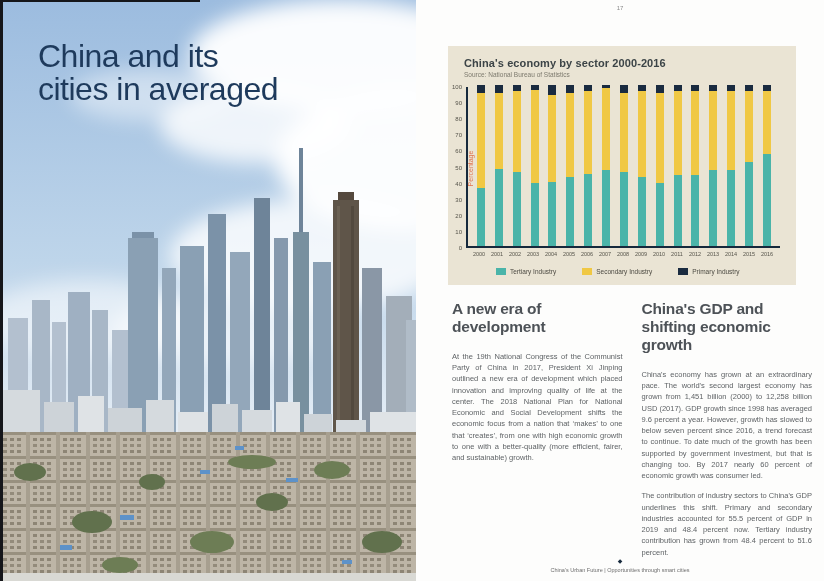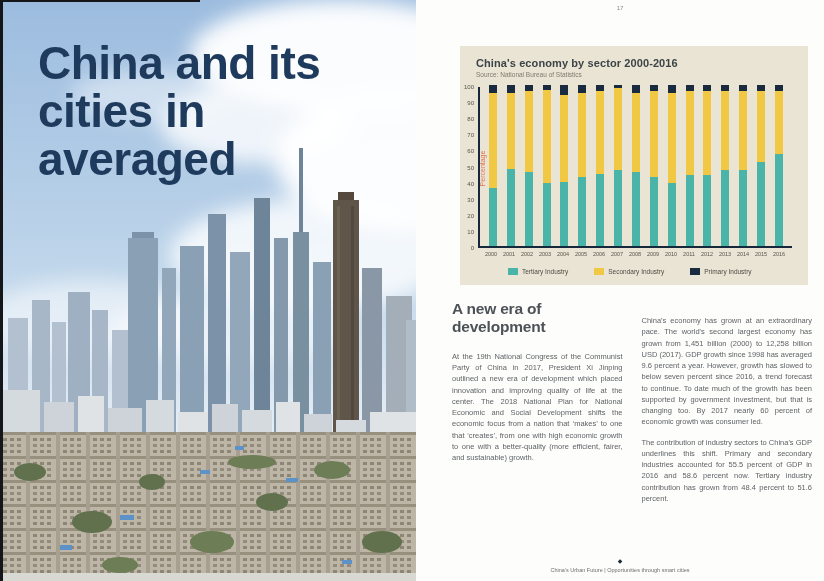--- a/index.html
+++ b/index.html
@@ -7,29 +7,29 @@
   body { font-family:"Liberation Sans", sans-serif; }
   #stage { position:relative; width:824px; height:581px; background:#fdfdfc; overflow:hidden; }
 
   
   #photo-page { position:absolute; left:0; top:0; width:416px; height:581px; overflow:hidden; }
   #photo-page svg { display:block; }
   #frame-left { position:absolute; left:0; top:0; width:3px; height:581px; background:#15161a; z-index:9; }
   #frame-top { position:absolute; left:0; top:0; width:200px; height:2px; background:#15161a; z-index:9; }
 
   #hero-text { position:absolute; left:38px; top:40px; width:340px; z-index:5; }
-  #hero-title { font-size:46px; line-height:1.04; font-weight:bold; color:#1e3a5c; letter-spacing:-0.5px; }
+  #hero-title { font-size:32px; line-height:1.04; font-weight:normal; color:#1e3a5c; letter-spacing:-0.5px; }
   #hero-sub { margin-top:14px; width:212px; font-size:12.5px; line-height:1.26; font-weight:bold; color:#20405f; }
 
   
   #right-page { position:absolute; left:416px; top:0; width:408px; height:581px; background:#fdfdfc; }
   #page-number { position:absolute; left:0; right:0; top:5px; text-align:center; font-size:6px; color:#8a8a8a; }
 
   
-  #chart-panel { position:absolute; left:44px; top:46px; width:348px; height:239px; background:#eae4d4; padding:11px 16px 8px 16px; }
+  #chart-panel { position:absolute; left:32px; top:46px; width:348px; height:239px; background:#eae4d4; padding:11px 16px 8px 16px; }
   #chart-title { font-size:11px; font-weight:bold; color:#3c4447; letter-spacing:0.1px; }
   #chart-source { font-size:6.5px; color:#7d7a6e; margin-top:2px; }
   #chart-plot { display:flex; margin-top:9px; }
   #chart-ylabel { width:12px; position:relative; }
   #chart-ylabel span { position:absolute; left:-24px; top:78px; transform:rotate(-90deg); transform-origin:center; font-size:7px; color:#e0734f; display:block; width:60px; text-align:center; }
   #y-axis { position:relative; width:20px; height:161px; }
   .ytick { position:absolute; right:4px; font-size:6px; color:#55534a; line-height:1; }
   #plot-wrap { flex:1; display:flex; flex-direction:column; }
   #bars { height:161px; border-left:2px solid #16293c; border-bottom:2px solid #16293c; display:flex; justify-content:space-around; align-items:flex-end; padding:0 4px; }
   .bar-stack { width:8px; display:flex; flex-direction:column-reverse; }
@@ -321,23 +321,24 @@
     </div>
 
     <div id="sections">
       <div class="col">
         <div class="sec-heading">A new era of development</div>
         <div class="sec-body">
           <p>At the 19th National Congress of the Communist Party of China in 2017, President Xi Jinping outlined a new era of development which placed innovation and improving quality of life at the center. The 2018 National Plan for National Economic and Social Development shifts the economic focus from a nation that ‘makes’ to one that ‘creates’, from one with high economic growth to one with a better-quality (more efficient, fairer, and sustainable) growth.</p>
         </div>
       </div>
       <div class="col">
+        <div class="sec-heading">China's GDP and shifting economic growth</div>
         <div class="sec-body">
           <p>China's economy has grown at an extraordinary pace. The world's second largest economy has grown from 1,451 billion (2000) to 12,258 billion USD (2017). GDP growth since 1998 has averaged 9.6 percent a year. However, growth has slowed to below seven percent since 2016, a trend forecast to continue. To date much of the growth has been supported by government investment, but that is changing too. By 2017 nearly 60 percent of economic growth was consumer led.</p>
-          <p>The contribution of industry sectors to China's GDP underlines this shift. Primary and secondary industries accounted for 55.5 percent of GDP in 2016 and 58.6 percent now. Tertiary industry contribution has grown from 48.4 percent to 51.6 percent.</p>
+          <p>The contribution of industry sectors to China's GDP underlines this shift. Primary and secondary industries accounted for 55.5 percent of GDP in 2019 and 48.4 percent now. Tertiary industry contribution has grown from 48.4 percent to 51.6 percent.</p>
         </div>
       </div>
     </div>
 
     <div id="footer">
       <span id="footer-diamond">◆</span>
       <span id="footer-text">China’s Urban Future  |  Opportunities through smart cities</span>
     </div>
   </div>
 </div>

